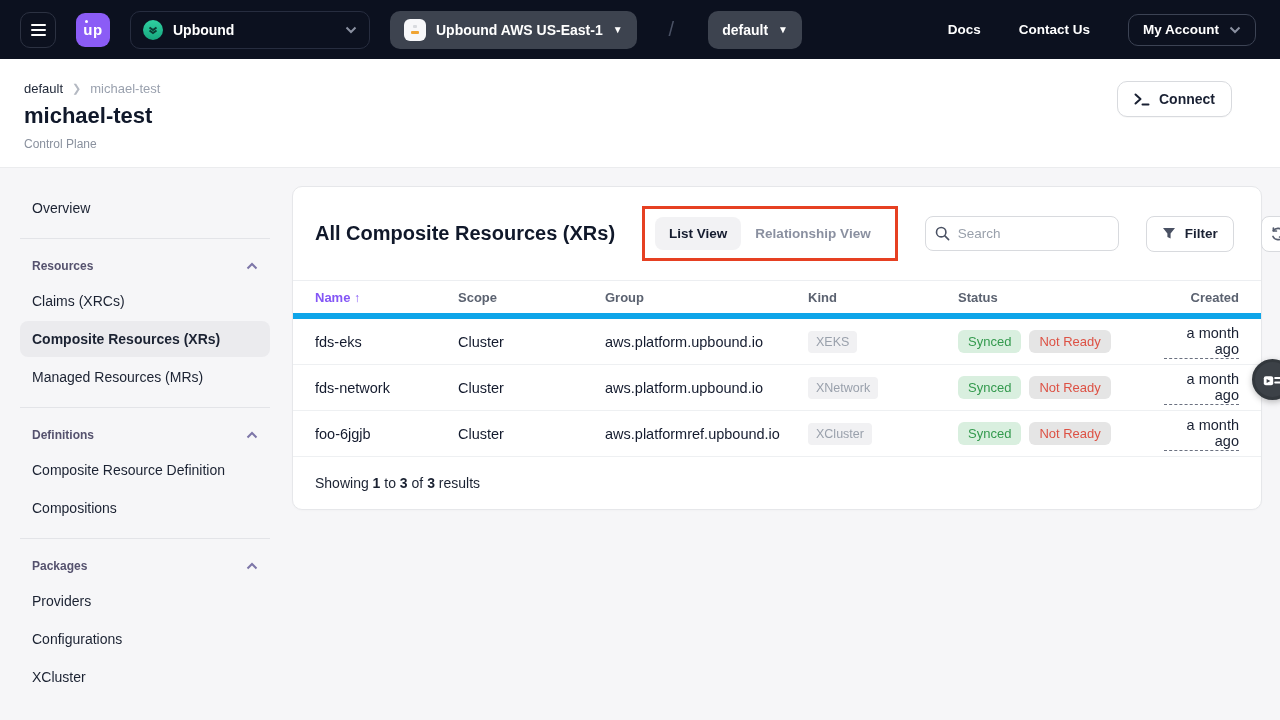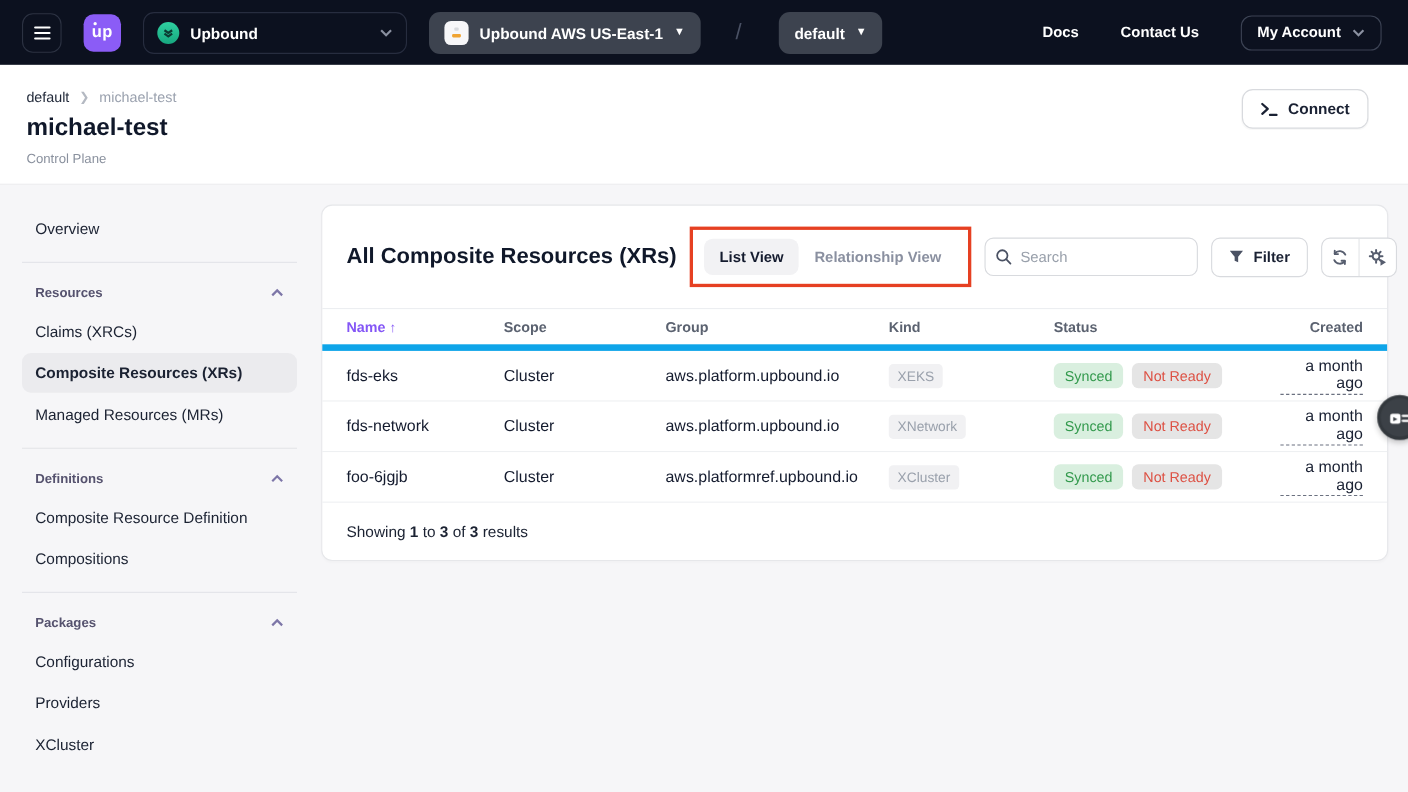--- a/index.html
+++ b/index.html
@@ -28,34 +28,34 @@
   .account-btn { border:1px solid #3c4354; border-radius:10px; height:32px; display:flex; align-items:center; gap:10px; padding:0 14px; color:#fff; font-weight:bold; font-size:13.5px; cursor:pointer; }
 
   
   .page-header { background:#ffffff; height:109px; padding:22px 36px 0 24px; position:relative; border-bottom:1px solid #ebecee; }
   .breadcrumb { display:flex; align-items:center; gap:9px; font-size:13px; }
   .breadcrumb .crumb-current-parent { color:#222a3a; cursor:pointer; }
   .breadcrumb .crumb-sep { color:#b4b9c2; font-size:11px; }
   .breadcrumb .crumb-leaf { color:#9aa1ae; }
   .page-title { font-size:22px; font-weight:800; color:#10182a; margin-top:7px; }
   .page-subtitle { font-size:12px; color:#8a919e; margin-top:8px; }
-  .connect-btn { position:absolute; right:36px; top:22px; height:36px; background:#fff; border:1px solid #d8dade; border-radius:10px; display:flex; align-items:center; gap:9px; padding:0 16px; font-size:14px; font-weight:bold; color:#1a2133; cursor:pointer; box-shadow:0 1px 1px rgba(20,25,40,.03); }
+  .connect-btn { position:absolute; right:48px; top:22px; height:36px; background:#fff; border:1px solid #d8dade; border-radius:10px; display:flex; align-items:center; gap:9px; padding:0 16px; font-size:14px; font-weight:bold; color:#1a2133; cursor:pointer; box-shadow:0 1px 1px rgba(20,25,40,.03); }
 
   
   .content { display:flex; align-items:flex-start; }
   .sidebar { width:250px; margin:20px 0 0 20px; flex:none; }
   .side-item { padding:10px 12px; font-size:14px; color:#1b2232; border-radius:8px; cursor:pointer; margin:2px 0; }
   .side-item.selected { background:#ebebee; font-weight:bold; }
   .side-divider { height:1px; background:#e3e4e8; margin:12px 0; }
   .side-header { display:flex; align-items:center; justify-content:space-between; padding:8px 12px 8px 12px; font-size:12px; font-weight:bold; color:#55526e; }
   .side-header svg { stroke:#7d76a8; stroke-width:2; fill:none; }
 
   
   .card { flex:1; margin:18px 18px 0 22px; background:#fff; border:1px solid #e6e7ea; border-radius:10px; box-shadow:0 1px 2px rgba(20,25,40,.02); }
-  .card-header { display:flex; align-items:center; padding:19px 22px; gap:12px; }
+  .card-header { display:flex; align-items:center; padding:19px 22px; gap:27px; }
   .card-title { font-size:20px; font-weight:800; color:#10182a; flex:none; }
   .view-toggle-annotated { margin-left:auto; border:3px solid #e64022; padding:8px 10px; display:flex; align-items:center; flex:none; }
   .toggle-opt { font-size:13.5px; padding:9px 14px; border-radius:8px; cursor:pointer; }
   .toggle-opt.active { background:#f2f2f4; color:#141b2e; font-weight:bold; }
   .toggle-opt.inactive { color:#767d90; font-weight:bold; opacity:.85; }
   .search-box { position:relative; width:194px; flex:none; }
   .search-box input { width:100%; height:35px; border:1px solid #d8dade; border-radius:8px; padding:0 10px 0 32px; font-size:13.5px; color:#1a2133; outline:none; font-family:"Liberation Sans",sans-serif; background:#fff; }
   .search-box input::placeholder { color:#99a0ab; }
   .search-box svg { position:absolute; left:10px; top:10px; }
   .filter-btn { height:36px; border:1px solid #d8dade; border-radius:8px; background:#fff; display:flex; align-items:center; gap:9px; padding:0 15px; font-size:13.5px; font-weight:bold; color:#1a2133; cursor:pointer; flex:none; }
@@ -178,22 +178,22 @@
     <div class="side-item">Composite Resource Definition</div>
     <div class="side-item">Compositions</div>
     <div class="side-divider"></div>
 
     <div class="side-header">
       <span>Packages</span>
       <svg width="12" height="8" viewBox="0 0 12 8">
           <path d="M1.5 6.5 L6 2 L10.5 6.5"></path>
         </svg>
     </div>
+    <div class="side-item">Providers</div>
     <div class="side-item">Configurations</div>
-    <div class="side-item">Providers</div>
     <div class="side-item">XCluster</div>
   </div>
 
   <div class="card">
     <div class="card-header">
       <div class="card-title">All Composite Resources (XRs)</div>
 
       <div class="view-toggle-annotated">
         <div class="toggle-opt active">List View</div>
         <div class="toggle-opt inactive">Relationship View</div>

